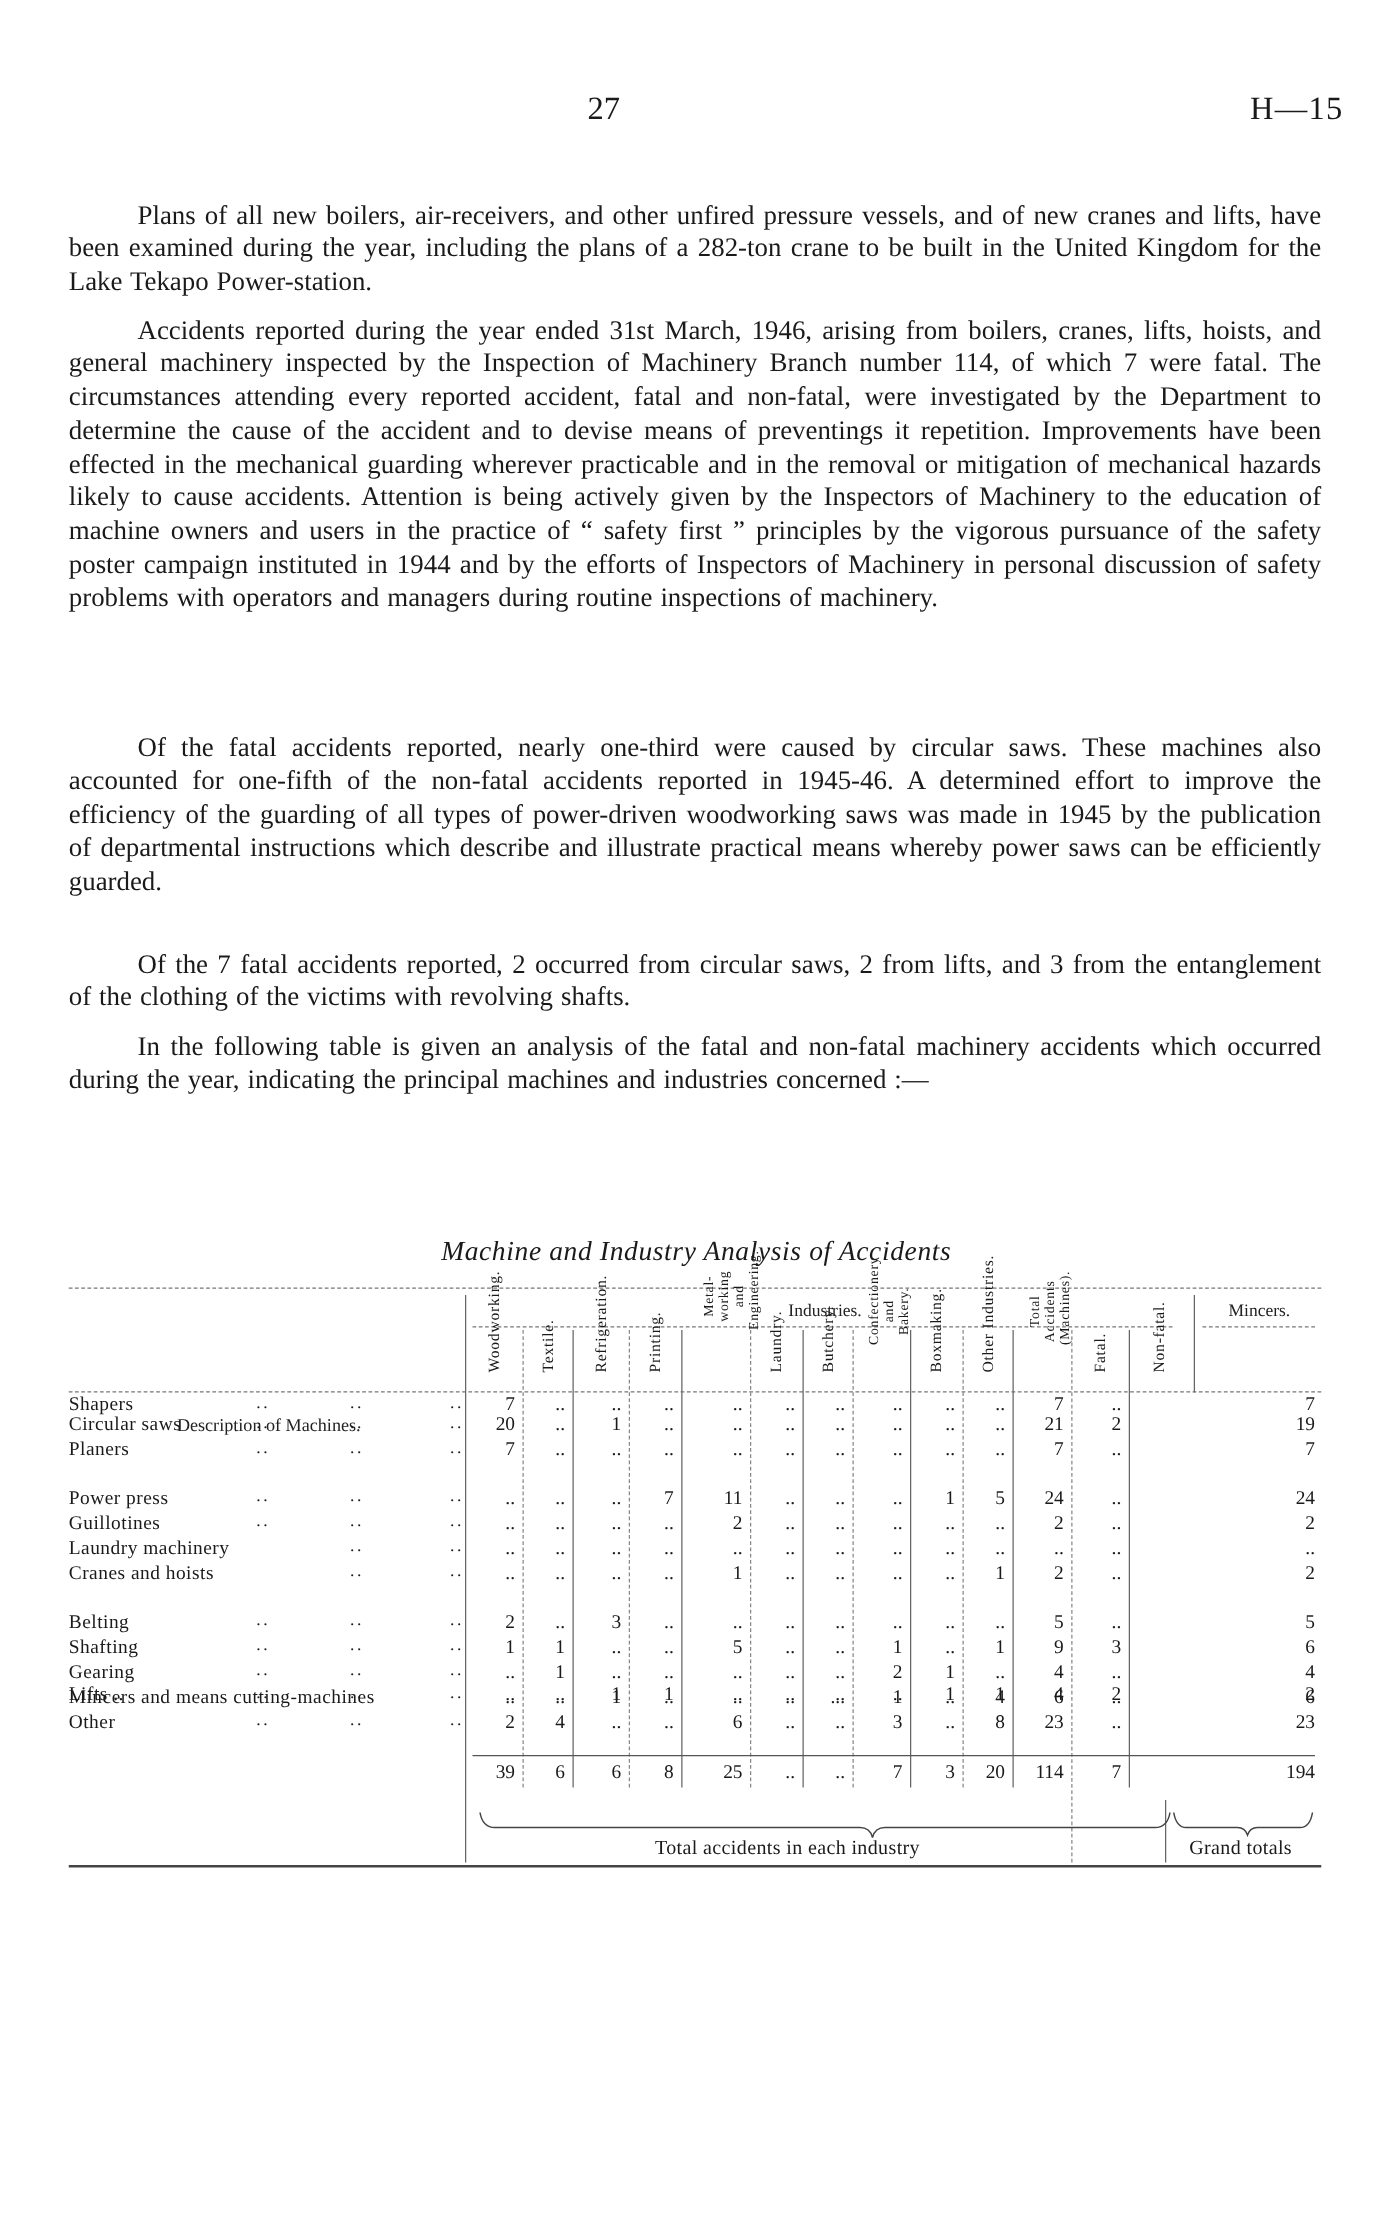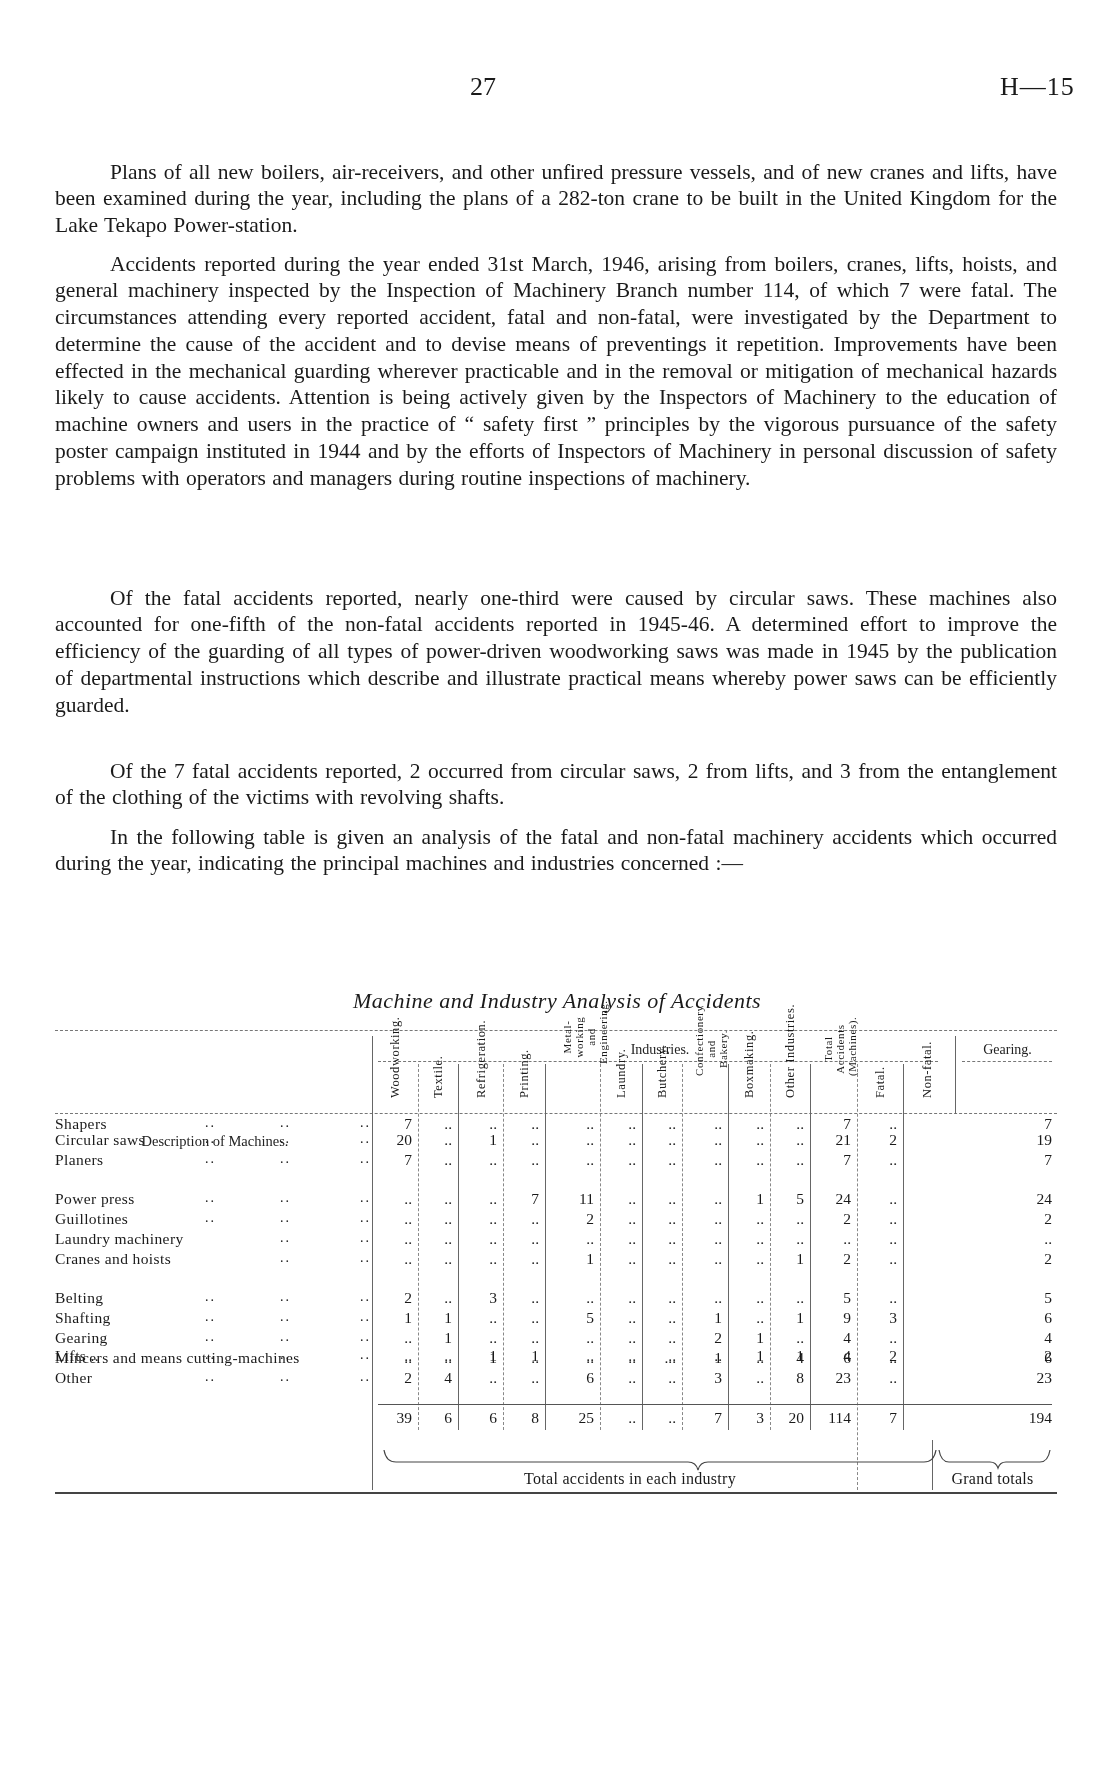--- a/index.html
+++ b/index.html
@@ -51,21 +51,21 @@
 
 <div id="accident-table">
 
   <div class="hline dash" style="left:55px; top:1030px; width:1002px;"></div>
   <div class="hline dash" style="left:378px; top:1061px; width:560px;"></div>
   <div class="hline dash" style="left:962px; top:1061px; width:90px;"></div>
   <div class="hline dash" style="left:55px; top:1113px; width:1002px;"></div>
   <div class="hline thick" style="left:55px; top:1492px; width:1002px;"></div>
 
   <div class="hdr-small" style="left:560px; top:1042px; width:200px;">Industries.</div>
-  <div class="hdr-small" style="left:965px; top:1042px; width:85px;">Gearing.</div>
+  <div class="hdr-small" style="left:965px; top:1042px; width:85px;">Mincers.</div>
   <div class="hdr-small" style="left:55px; top:1133px; width:320px; font-size:14.5px;">Description of Machines.</div>
 
   <div id="col-headers">
       <div class="rot" style="left: 372px; top: 1064px; width: 46px; height: 48px;">
         <span style="margin-left: -7px; font-size: 12.5px;">Woodworking.</span>
       </div>
       <div class="rot" style="left: 418px; top: 1064px; width: 40px; height: 48px;">
         <span style="margin-left: -7px; font-size: 12.5px;">Textile.</span>
       </div>
       <div class="rot" style="left: 458px; top: 1064px; width: 45px; height: 48px;">

